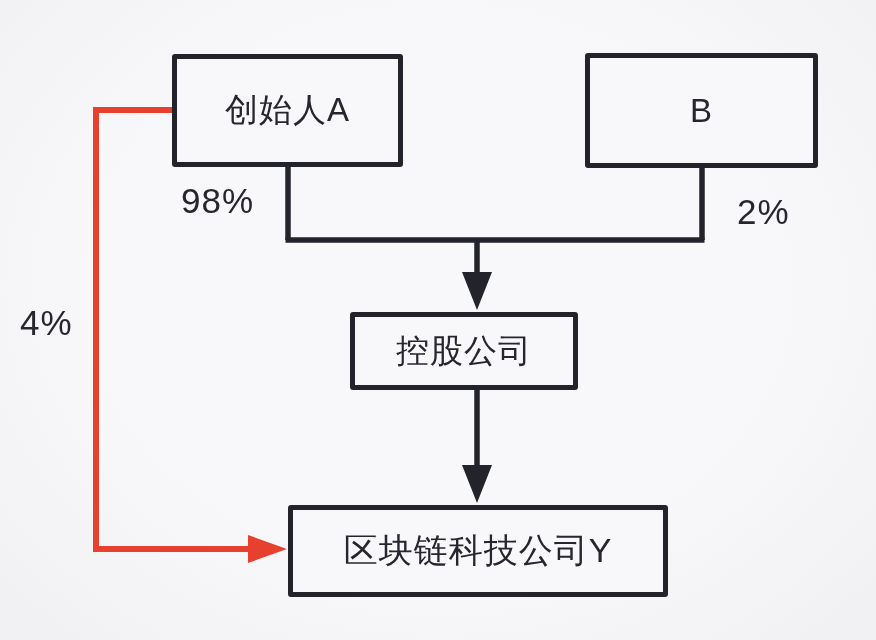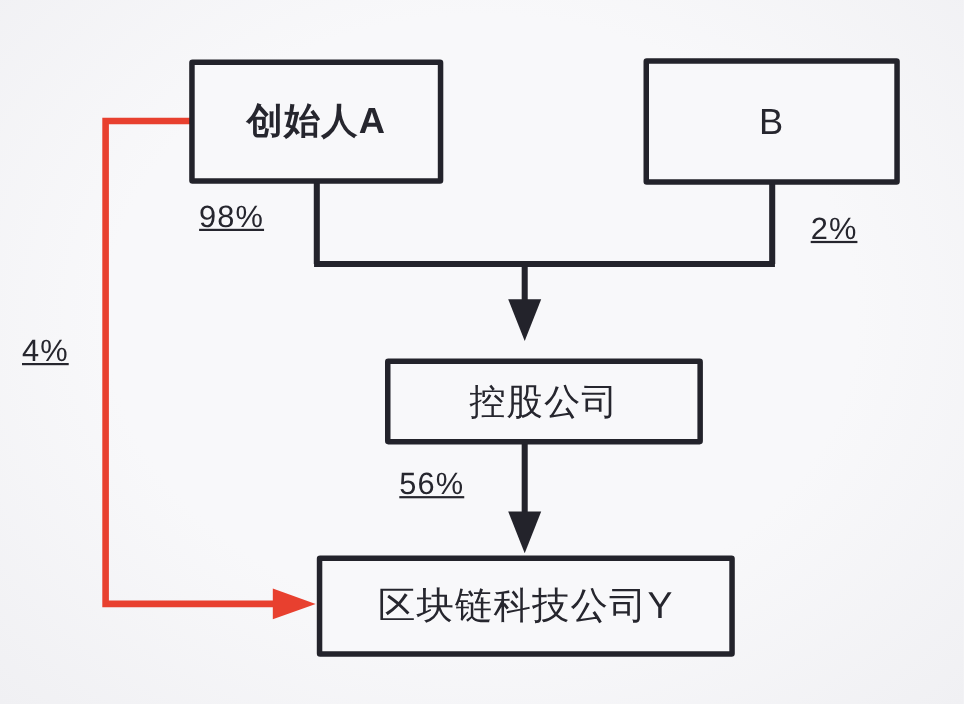--- a/index.html
+++ b/index.html
@@ -32,31 +32,30 @@
     box-sizing:border-box;
     border:5px solid var(--line);
     border-radius:3px;
     background:#f8f8fa;
     display:flex;align-items:center;justify-content:center;
     color:var(--text);
     font-size:33px;
     letter-spacing:1px;
     white-space:nowrap;
   }
-  .node-a{left:172px;top:54px;width:231px;height:113px;font-weight:bold;}
+  .node-a{left:172px;top:54px;width:231px;height:113px;}
   .node-b{left:585px;top:53px;width:233px;height:115px;}
-  .node-holding{left:350px;top:312px;width:289px;height:78px;margin-top:14px;}
+  .node-holding{left:350px;top:312px;width:228px;height:78px;}
   .node-y{left:288px;top:505px;width:380px;height:92px;font-size:34px;justify-content:center;}
   .pct{
     position:absolute;
     color:var(--text);
-    font-size:28px;
+    font-size:35px;
     letter-spacing:1px;
     white-space:nowrap;
-    text-decoration:underline;
   }
   .pct-98{left:181px;top:181px;}
   .pct-2{left:737px;top:192px;}
   .pct-4{left:20px;top:303px;}
   .pct-56{left:363px;top:424px;}
 </style>
 </head>
 <body>
 
 <div class="canvas">
@@ -90,16 +89,15 @@
   <div class="node node-holding">
     <span>控股公司</span>
   </div>
 
   <div class="node node-y">
     <span>区块链科技公司Y</span>
   </div>
 
   <div class="pct pct-98">98%</div>
   <div class="pct pct-2">2%</div>
-  <div class="pct pct-56">56%</div>
   <div class="pct pct-4">4%</div>
 
 </div>
 
 </body></html>

